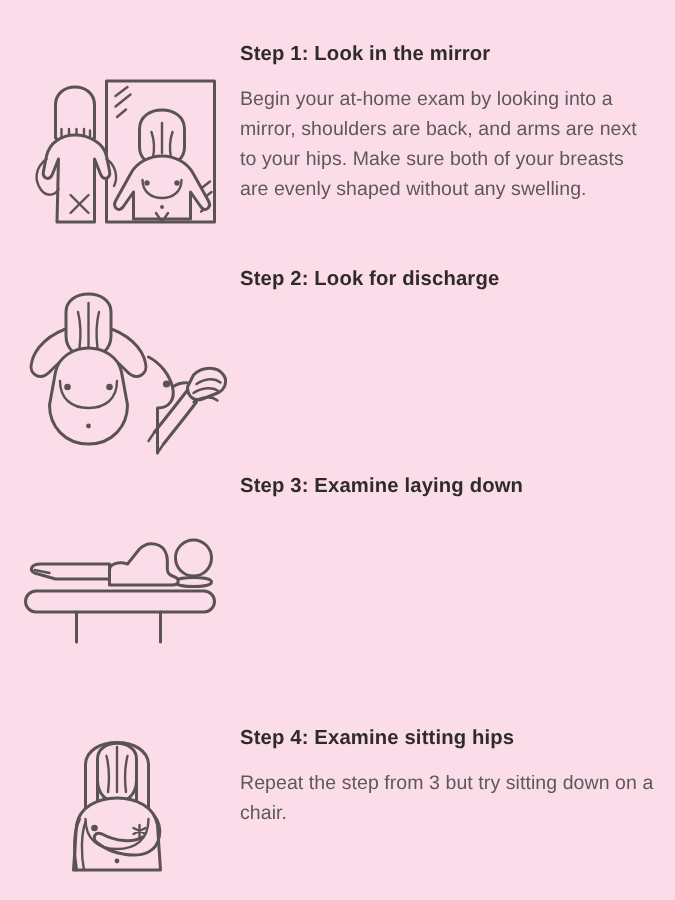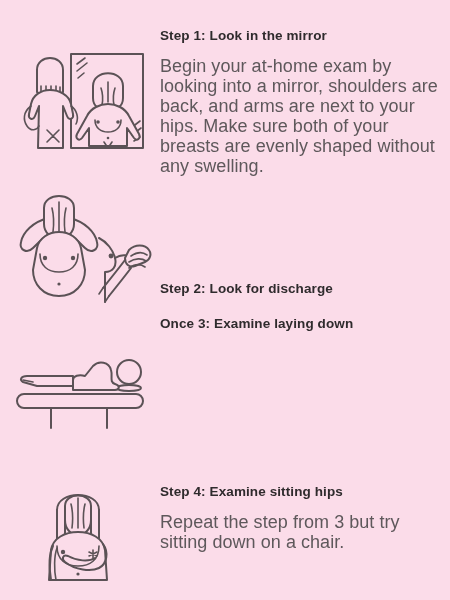--- a/index.html
+++ b/index.html
@@ -40,29 +40,29 @@
   }
   .step-title {
     font-size: 13.5px;
     font-weight: bold;
     color: #2f2b2d;
     letter-spacing: 0.1px;
     margin: 0 0 11px 0;
     line-height: 1.25;
   }
   .step-body {
-    font-size: 18px;
+    font-size: 13px;
     color: #5e585b;
     line-height: 20px;
     margin: 0;
     letter-spacing: 0.05px;
   }
   
   #row-1 { top: 28px; }
-  #row-2 { top: 178px; align-items: flex-end; }
+  #row-2 { top: 178px; }
   #row-3 { top: 316px; }
   #row-4 { top: 484px; }
 
   #row-1 .art-cell { padding-top: 14px; }
   #row-2 .art-cell { padding-top: 6px; }
   #row-3 .art-cell { padding-top: 30px; }
   #row-4 .art-cell { padding-top: 0px; }
 
   .line-art { display: block; }
   .line-art .stroke {
@@ -169,21 +169,21 @@
 
         <path class="fillbg" d="M20 30 C14 30 12 34 16 36 L30 40 L66 40 L66 30 Z"></path>
         <path class="thin" d="M16 34 L26 36"></path>
 
         <rect class="stroke" x="10" y="48" width="126" height="14" rx="7"></rect>
 
         <path class="stroke" d="M44 62 L44 82 M100 62 L100 82"></path>
       </svg>
     </div>
     <div class="text-cell">
-      <h2 class="step-title">Once 3: Examine laying down</h2>
+      <h2 class="step-title">Step 3: Examine laying down</h2>
     </div>
   </div>
 
   <div class="step-row" id="row-4">
     <div class="art-cell">
       <svg class="line-art" width="146" height="100" viewBox="0 0 146 100">
 
         <path class="fillbg" d="M50 26 C50 6 92 6 92 26 L92 56 L84 56 L84 30 L58 30 L58 56 L50 56 Z"></path>
 
         <path class="fillbg" d="M58 22 C58 8 84 8 84 22 L84 36 C84 46 77 51 71 51 C65 51 58 46 58 36 Z"></path>

